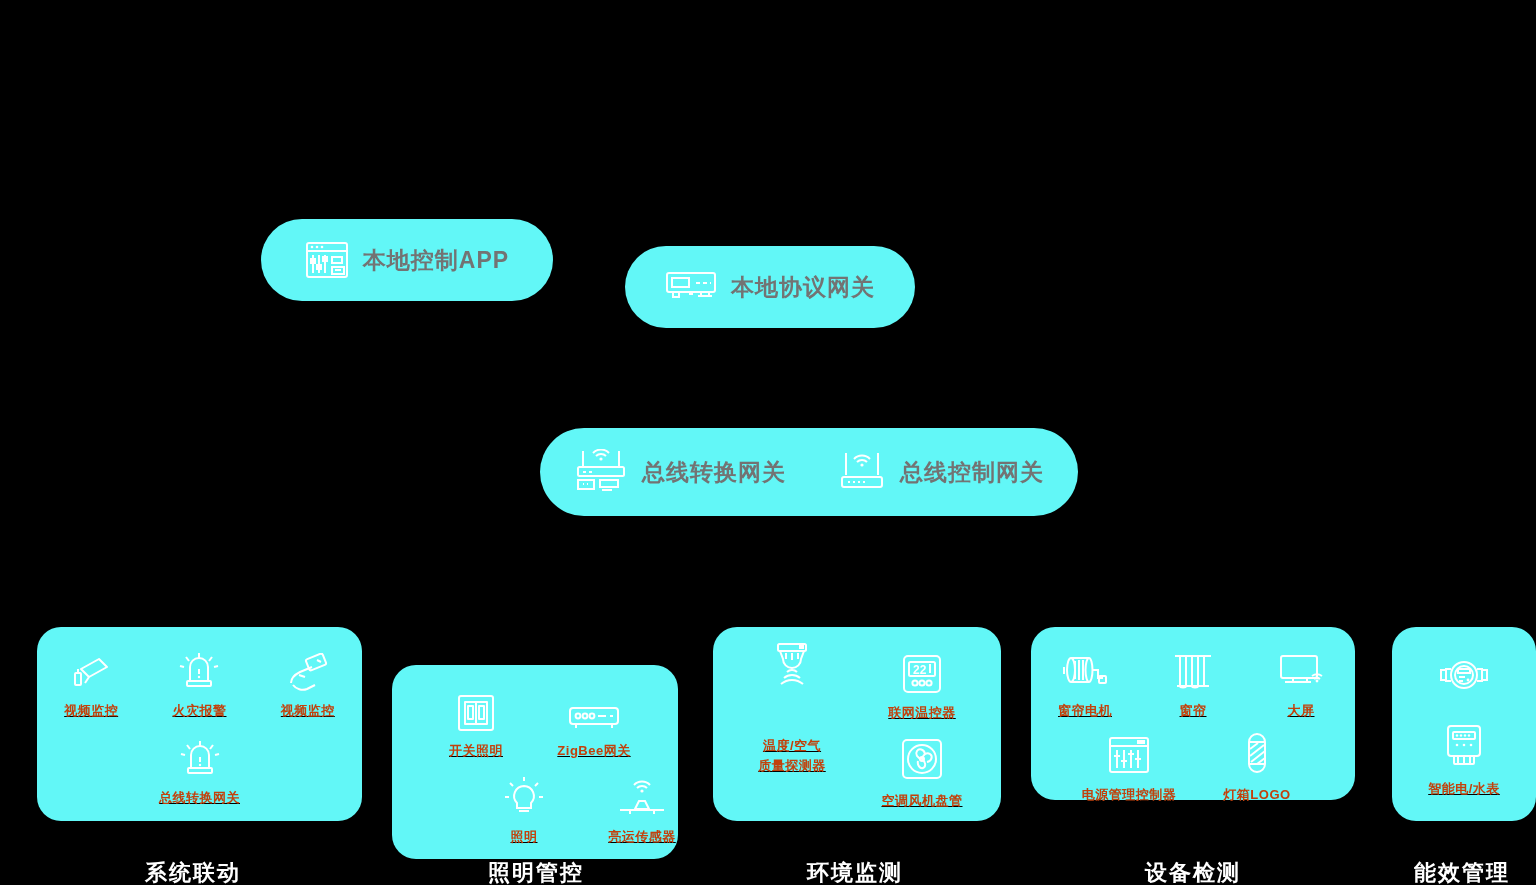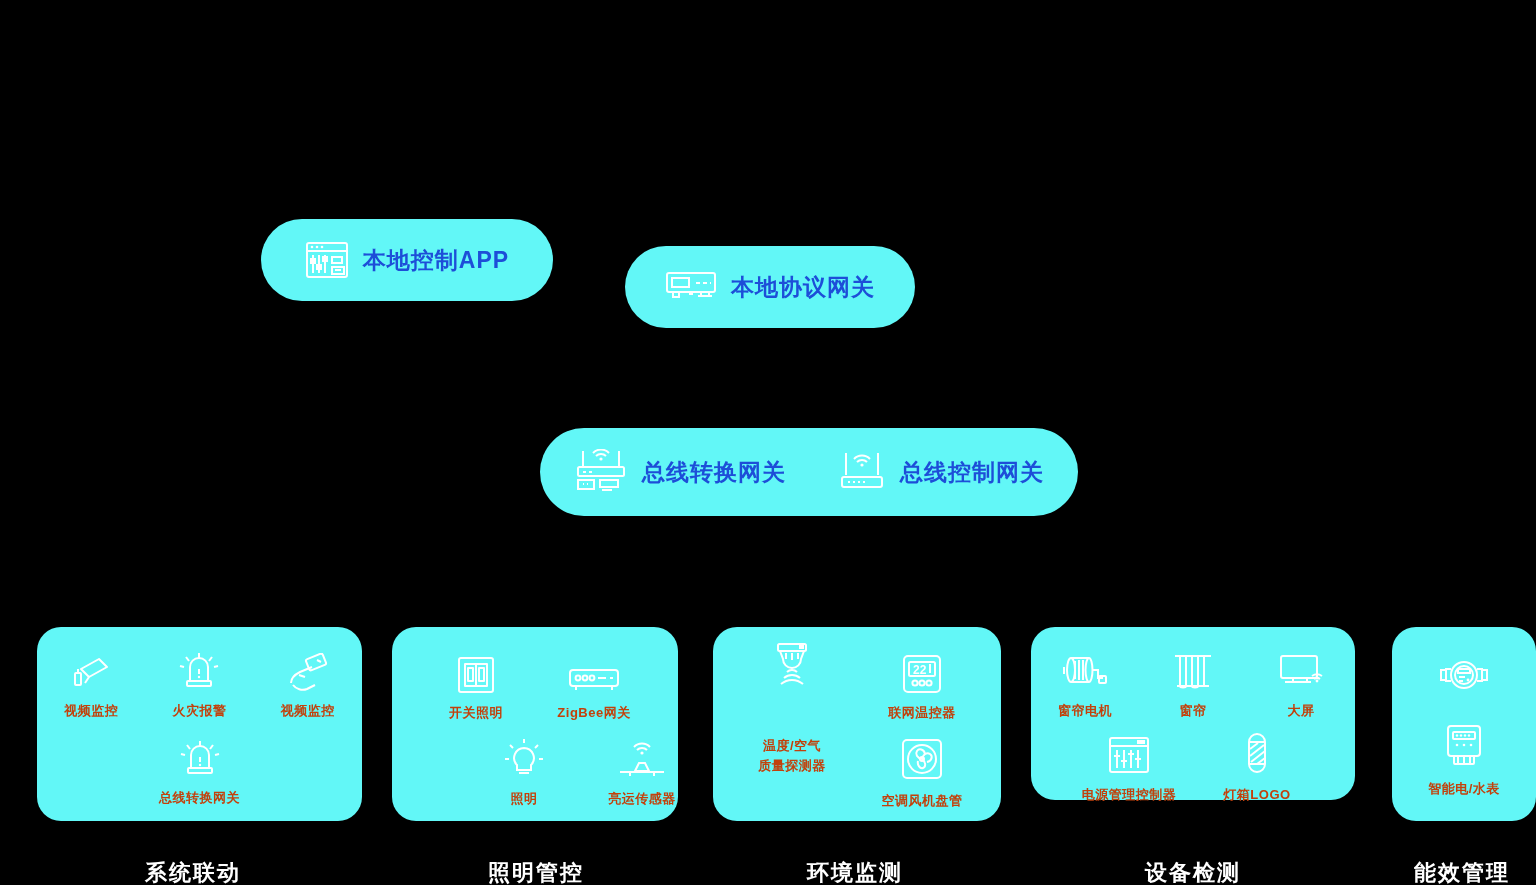--- a/index.html
+++ b/index.html
@@ -11,42 +11,42 @@
   .stage{position:relative;width:1536px;height:885px;}
 
   
   .pill{
     position:absolute;background:#62F7F7;border-radius:999px;
     display:flex;align-items:center;justify-content:center;
     box-sizing:border-box;
   }
   .pill-item{display:flex;align-items:center;}
   .pill-label{
-    color:#1d4ed8;font-size:23px;font-weight:bold;letter-spacing:1px;
+    color:#737373;font-size:23px;font-weight:bold;letter-spacing:1px;
     white-space:nowrap;
   }
   .pill-icon{display:flex;align-items:center;justify-content:center;margin-right:14px;}
 
   #pill-app{left:261px;top:219px;width:292px;height:82px;}
   #pill-gw{left:625px;top:219px;width:290px;height:82px;margin-top:27px;}
   #pill-bus{left:540px;top:428px;width:538px;height:88px;}
   #pill-bus .pill-item+.pill-item{margin-left:52px;}
 
   
   .card{
     position:absolute;background:#62F7F7;border-radius:24px;
     box-sizing:border-box;
   }
   #card-1{left:37px;top:627px;width:325px;height:194px;}
-  #card-2{left:392px;top:627px;width:286px;height:194px;}
+  #card-2{left:392px;top:665px;width:286px;height:194px;}
   #card-3{left:713px;top:627px;width:288px;height:194px;}
   #card-4{left:1031px;top:627px;width:324px;height:173px;}
   #card-5{left:1392px;top:627px;width:144px;height:194px;}
 
-  .row{position:absolute;display:flex;justify-content:center;width:100%;}
+  .row{position:absolute;display:flex;justify-content:center;width:100%;text-decoration:underline;}
   .cell{
     display:flex;flex-direction:column;align-items:center;
     width:110px;
   }
   .cell-icon{height:46px;display:flex;align-items:flex-end;justify-content:center;}
   .cell-label{
     margin-top:9px;color:#c2410c;font-size:13px;font-weight:bold;
     text-align:center;line-height:1.45;white-space:pre-line;letter-spacing:.5px;
   }
 

